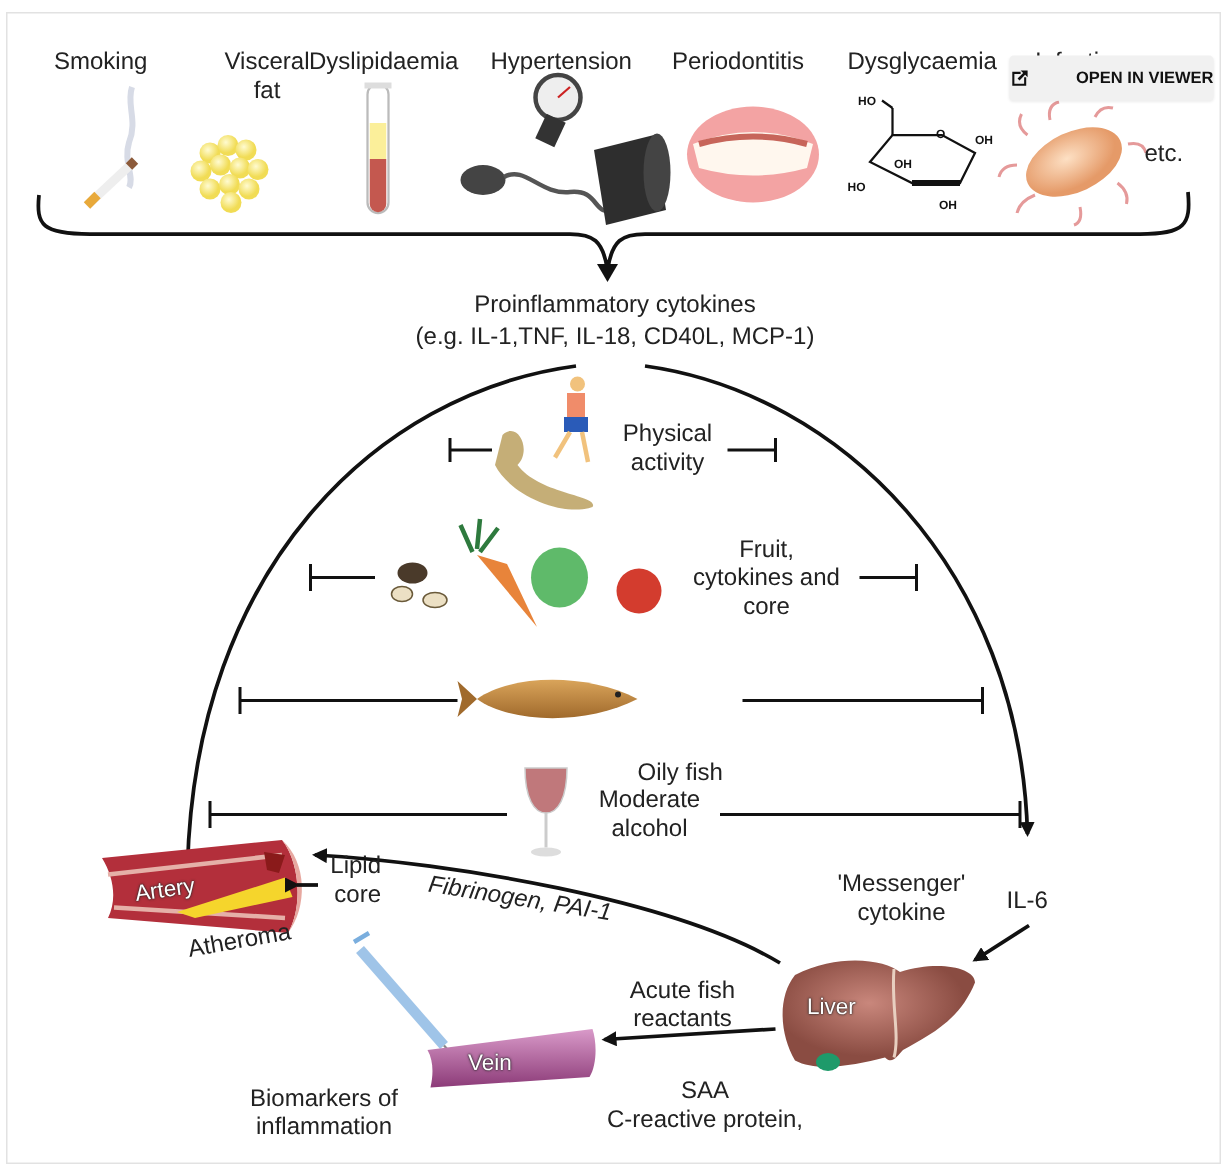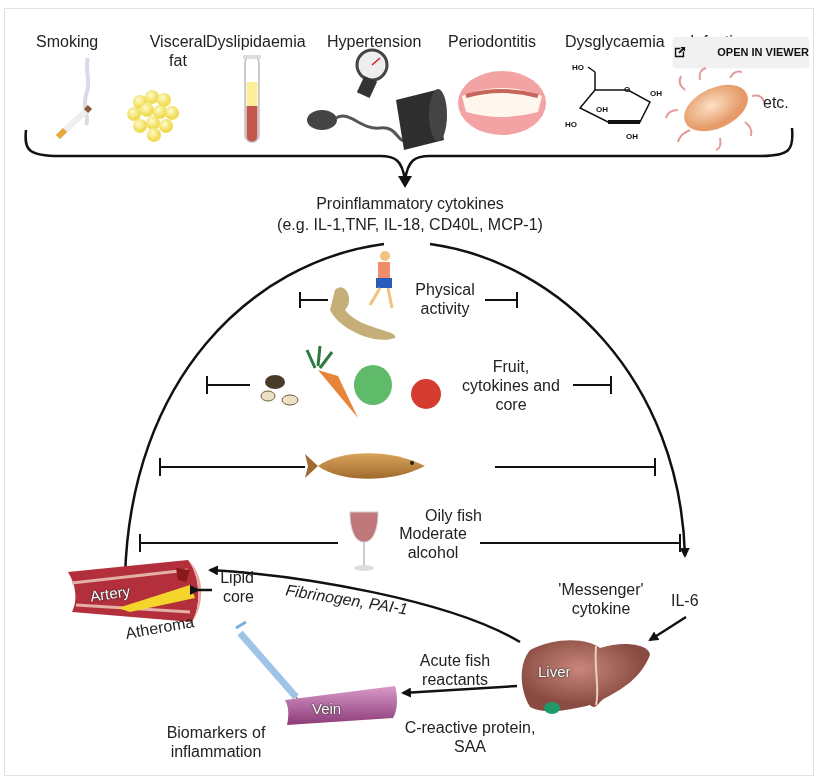--- a/index.html
+++ b/index.html
@@ -248,21 +248,21 @@
 </div>
 <div class="lbl" style="left:671px;top:591px;">IL-6</div>
 
 <div class="inlabel" style="left:538px;top:663px;">Liver</div>
 
 <div class="lbl" style="left:400px;top:651px;width:110px;">
   <div>Acute fish</div>
   <div>reactants</div>
 </div>
 <div class="lbl" style="left:395px;top:718px;width:150px;">
+  <div>SAA</div>
   <div>C-reactive protein,</div>
-  <div>SAA</div>
 </div>
 
 <div class="inlabel" style="left:312px;top:700px;">Vein</div>
 <div class="lbl" style="left:156px;top:723px;width:120px;">
   <div>Biomarkers of</div>
   <div>inflammation</div>
 </div>
 
 </body></html>

